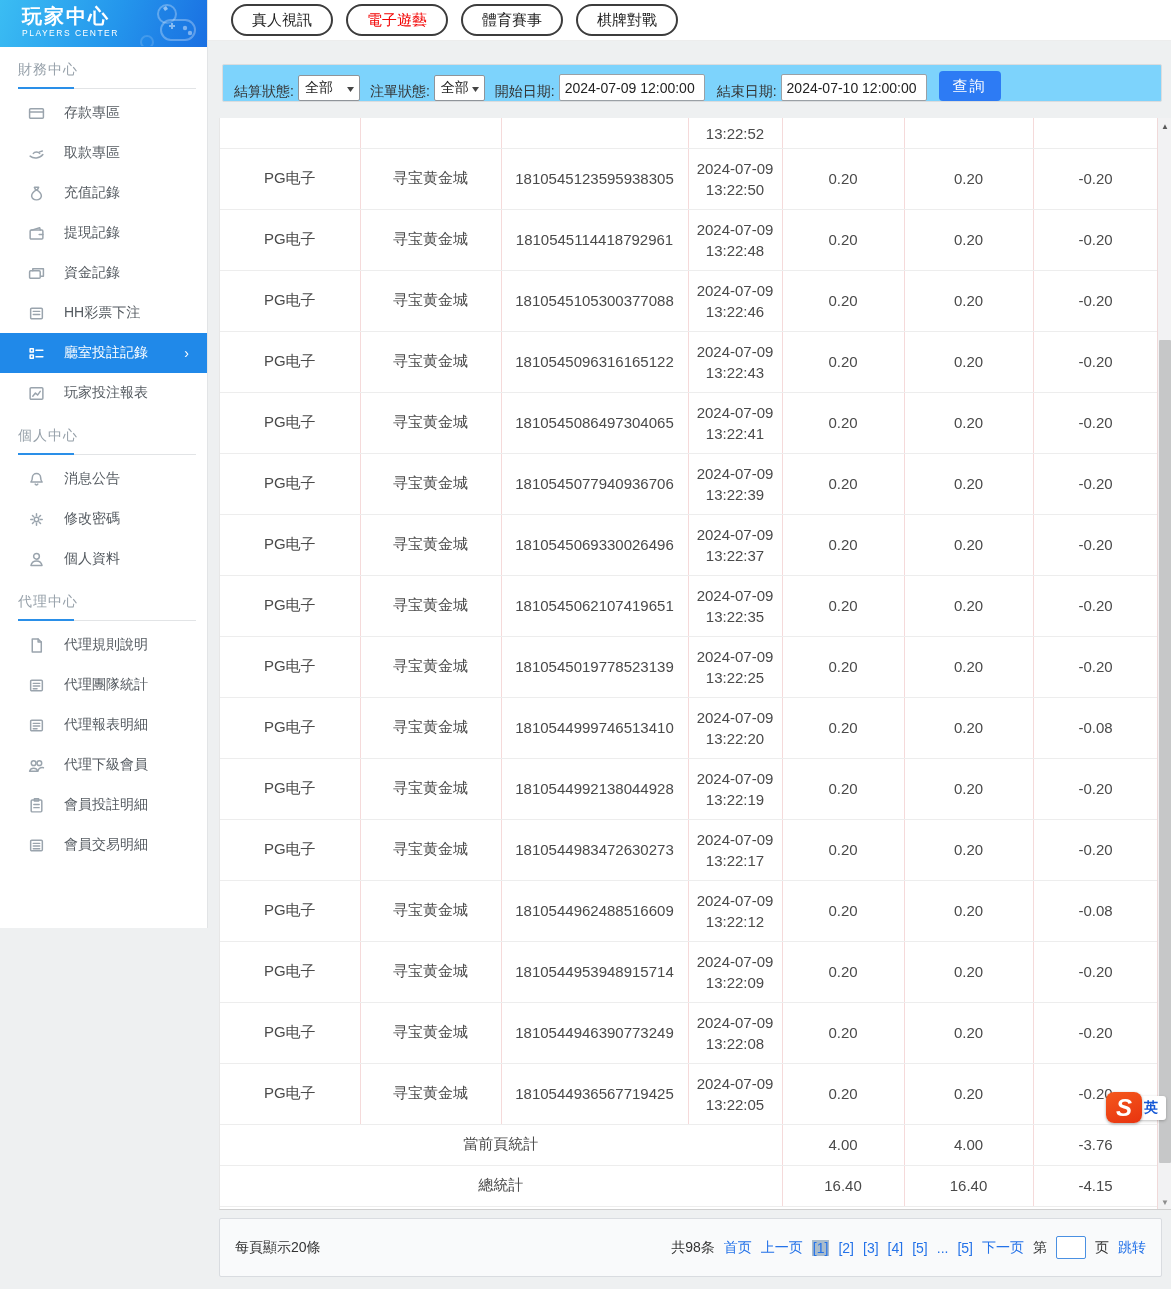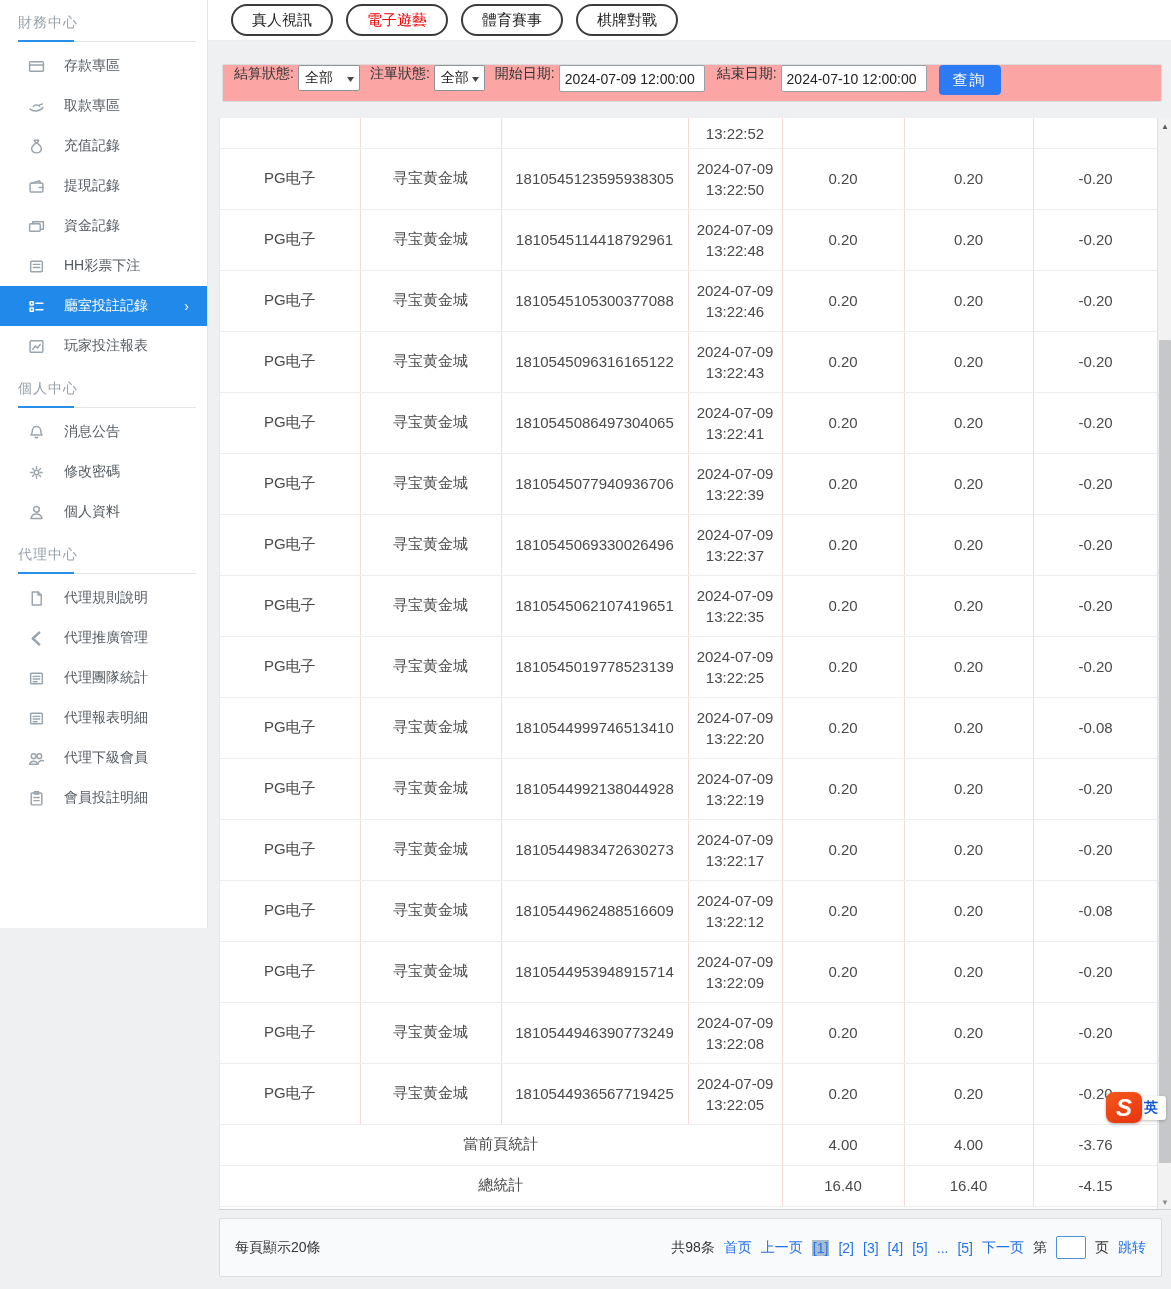--- a/index.html
+++ b/index.html
@@ -48,22 +48,22 @@
   }
   .tab-pill {
     border:2px solid #3c3c3c; border-radius:17px; background:#fff;
     font-size:15px; color:#1f1f1f; padding:5px 19px; cursor:pointer;
     font-family:"Liberation Sans", sans-serif; line-height:18px;
   }
   .tab-pill.active { color:#f20000; }
 
   .filterbar {
     position:absolute; left:14px; top:64px; width:940px; height:38px;
-    background:#fca5a5; border:1px solid #dadcde; border-radius:2px;
-    display:flex; align-items:flex-start; padding:0 11px; font-size:14px; color:#333;
+    background:#7dd3fc; border:1px solid #dadcde; border-radius:2px;
+    display:flex; align-items:flex-end; padding:0 11px; font-size:14px; color:#333;
   }
   .filterbar .lbl { margin:0 4px 0 0; white-space:nowrap; }
   .fake-select {
     height:26px; border:1px solid #8f9499; border-radius:2px; background:#fff;
     display:inline-flex; align-items:center; padding:0 6px; gap:10px;
     font-size:14px; color:#222; cursor:pointer; margin-right:10px;
   }
   .fake-select .arrow { font-size:10px; color:#444; transform:scaleX(1.4); }
   .date-input {
     height:27px; width:146px; border:1px solid #9aa0a5; border-radius:2px;
@@ -142,20 +142,35 @@
     width:30px; height:24px; background:#fff; border-radius:3px; margin-left:-6px;
     display:flex; align-items:center; justify-content:center;
     color:#1558d6; font-size:14px; font-weight:bold;
     box-shadow:0 1px 3px rgba(0,0,0,.25);
   }
 </style>
 </head>
 <body>
 
 <div class="sidebar">
+  <div class="sidebar-header">
+    <div class="sidebar-title">玩家中心</div>
+    <div class="sidebar-subtitle">PLAYERS CENTER</div>
+    <svg class="pad-decor" width="66" height="44" viewBox="0 0 66 44">
+      <g fill="none" stroke="#ffffff" stroke-opacity=".35" stroke-width="2">
+        <circle cx="30" cy="12" r="9" fill="#1b7be0" fill-opacity=".4"></circle>
+        <rect x="24" y="18" width="34" height="20" rx="10" fill="#1b7be0" fill-opacity=".3"></rect>
+        <circle cx="48" cy="26" r="2.2" fill="#fff" fill-opacity=".5" stroke="none"></circle>
+        <circle cx="53" cy="31" r="2.2" fill="#fff" fill-opacity=".5" stroke="none"></circle>
+        <path d="M32 24h6M35 21v6" stroke-opacity=".55"></path>
+        <circle cx="10" cy="40" r="6" stroke-opacity=".18"></circle>
+      </g>
+      <path d="M26 6l3-2 2 3-3 2z" fill="#fff" fill-opacity=".6"></path>
+    </svg>
+  </div>
   <div id="sidebar-sections">
       <div class="section-title">財務中心</div>
       <div class="section-underline"></div>
       <div class="side-item">
         <span class="ico">
           <svg width="17" height="17" viewBox="0 0 16 16" fill="none" stroke="currentColor" stroke-width="1.4" stroke-linecap="round" stroke-linejoin="round">
             <rect x="1.5" y="3.5" width="13" height="9" rx="1"></rect>
             <line x1="1.5" y1="6.5" x2="14.5" y2="6.5"></line>
           </svg>
         </span>
@@ -266,28 +281,20 @@
           <svg width="17" height="17" viewBox="0 0 16 16" fill="none" stroke="currentColor" stroke-width="1.4" stroke-linecap="round" stroke-linejoin="round">
             <path d="M4 1.8h5.5l3 3v9.4H4z"></path>
             <path d="M9.5 1.8v3h3"></path>
           </svg>
         </span>
         <span>代理規則說明</span>
       </div>
       <div class="side-item">
         <span class="ico">
           <svg width="17" height="17" viewBox="0 0 16 16" fill="none" stroke="currentColor" stroke-width="1.4" stroke-linecap="round" stroke-linejoin="round">
-            <polyline points="10.5,2.5 4.5,8 10.5,13.5" stroke-width="2.4"></polyline>
-          </svg>
-        </span>
-        <span>代理推廣管理</span>
-      </div>
-      <div class="side-item">
-        <span class="ico">
-          <svg width="17" height="17" viewBox="0 0 16 16" fill="none" stroke="currentColor" stroke-width="1.4" stroke-linecap="round" stroke-linejoin="round">
             <rect x="2.5" y="3" width="11" height="10" rx="1"></rect>
             <line x1="5" y1="6" x2="11" y2="6"></line>
             <line x1="5" y1="8.5" x2="11" y2="8.5"></line>
             <line x1="5" y1="11" x2="8.5" y2="11"></line>
           </svg>
         </span>
         <span>代理團隊統計</span>
       </div>
       <div class="side-item">
         <span class="ico">
@@ -314,20 +321,31 @@
       <div class="side-item">
         <span class="ico">
           <svg width="17" height="17" viewBox="0 0 16 16" fill="none" stroke="currentColor" stroke-width="1.4" stroke-linecap="round" stroke-linejoin="round">
             <rect x="3" y="2.8" width="10" height="11.2" rx="1"></rect>
             <rect x="6" y="1.6" width="4" height="2.2"></rect>
             <line x1="5.5" y1="7" x2="10.5" y2="7"></line>
             <line x1="5.5" y1="10" x2="10.5" y2="10"></line>
           </svg>
         </span>
         <span>會員投註明細</span>
+      </div>
+      <div class="side-item">
+        <span class="ico">
+          <svg width="17" height="17" viewBox="0 0 16 16" fill="none" stroke="currentColor" stroke-width="1.4" stroke-linecap="round" stroke-linejoin="round">
+            <rect x="2.5" y="3" width="11" height="10" rx="1"></rect>
+            <line x1="5" y1="6" x2="11" y2="6"></line>
+            <line x1="5" y1="8.5" x2="11" y2="8.5"></line>
+            <line x1="5" y1="11" x2="11" y2="11"></line>
+          </svg>
+        </span>
+        <span>會員交易明細</span>
       </div>
     </div>
 </div>
 
 <div class="main">
 
   <div class="topbar" id="tabbar">
       <button class="tab-pill">真人視訊</button>
       <button class="tab-pill active">電子遊藝</button>
       <button class="tab-pill">體育賽事</button>

